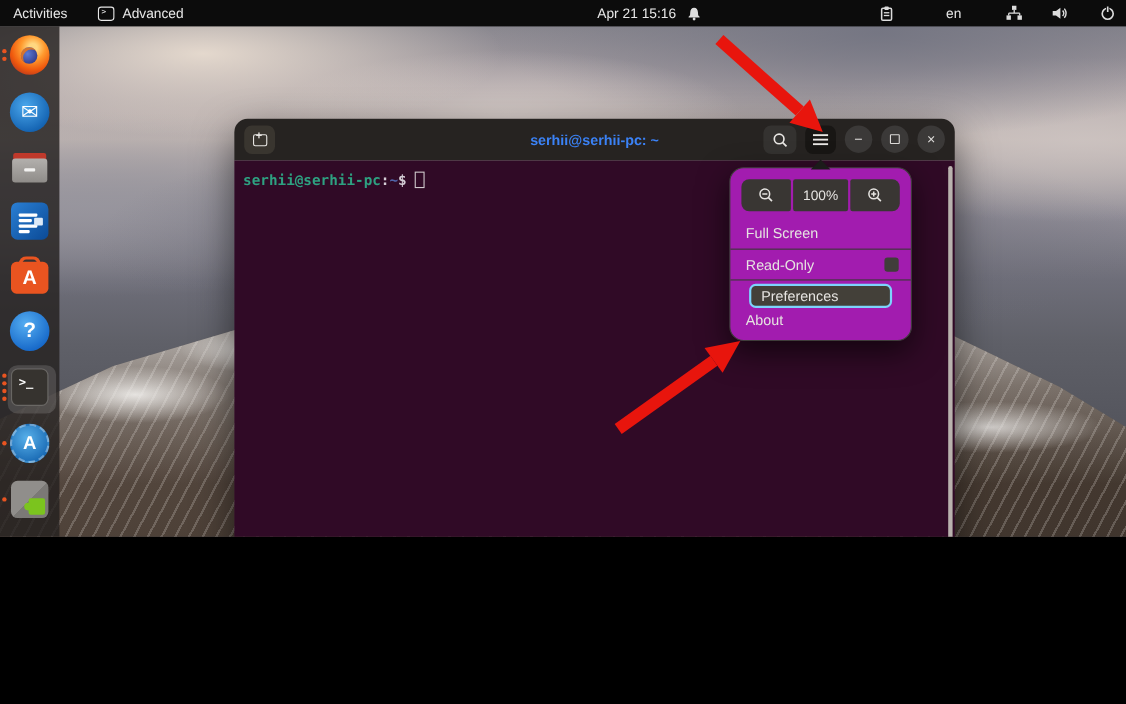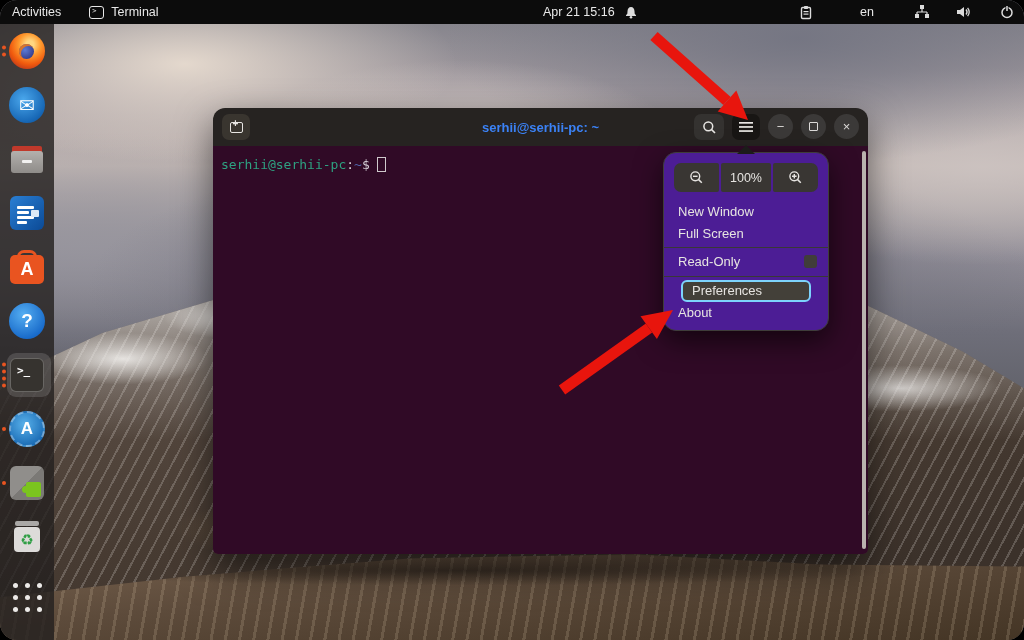--- a/index.html
+++ b/index.html
@@ -1,18 +1,18 @@
 <!DOCTYPE html>
 <html><head>
 <meta charset="utf-8">
 <style>
   * { margin:0; padding:0; box-sizing:border-box; }
   html,body { width:1024px; height:640px; overflow:hidden; }
   body { font-family:"Liberation Sans", sans-serif; background:#000; }
-  .desktop { position:relative; width:1024px; height:640px; overflow:hidden;border-radius:17px; }
+  .desktop { position:relative; width:1024px; height:488px; overflow:hidden; }
 
   
   .sky { position:absolute; inset:0; z-index:0;
     background:
       radial-gradient(38% 22% at 18% 10%, rgba(232,220,208,.95), transparent 70%),
       radial-gradient(30% 18% at 45% 22%, rgba(214,204,200,.85), transparent 70%),
       radial-gradient(46% 26% at 78% 6%, rgba(116,117,130,.95), transparent 75%),
       radial-gradient(40% 22% at 96% 26%, rgba(205,196,194,.8), transparent 70%),
       radial-gradient(62% 30% at 55% 45%, rgba(108,108,120,.8), transparent 75%),
       radial-gradient(50% 24% at 8% 38%, rgba(152,150,158,.85), transparent 72%),
@@ -115,28 +115,28 @@
   .tb-btn { position:absolute; top:6px; height:26px; border-radius:7px; display:flex; align-items:center; justify-content:center; }
   .btn-newtab { left:9px; width:28px; background:#39352f; }
   .newtab-glyph { position:relative; width:13px; height:11px; border:1.5px solid #e8e6e3; border-top-width:1.5px; border-radius:2px; }
   .newtab-glyph::before { content:"+"; position:absolute; left:2px; top:-4px; color:#e8e6e3; font-size:10px; line-height:10px; font-weight:bold; }
   .btn-search { right:144px; width:30px; background:#343230; }
   .btn-menu { right:108px; width:28px; background:#181614; }
   .btn-circle { width:25px; height:25px; border-radius:50%; background:#3b3938; color:#dcdad8; font-size:13px; }
   .btn-min { right:75px; } .btn-max { right:42px; } .btn-close { right:9px; }
   .max-glyph { width:9px; height:9px; border:1.5px solid #dcdad8; border-radius:1px; }
   .term-body { position:relative; height:408px; background:#300a26; border-radius:0 0 5px 5px; padding:9px 8px; }
-  .prompt { font-family:"DejaVu Sans Mono",monospace; font-size:13px; font-weight:normal; letter-spacing:0; }
+  .prompt { font-family:"DejaVu Sans Mono",monospace; font-size:13px; font-weight:bold; letter-spacing:0; }
   .p-user { color:#2ea181; } .p-dim { color:#d4ced6; } .p-path { color:#5064a8; }
   .cursor { display:inline-block; width:9px; height:15px; border:1.2px solid #cfc9cc; margin-left:7px; vertical-align:-3px; }
   .scrollbar { position:absolute; right:2px; top:5px; bottom:5px; width:4px; border-radius:2px; background:#b9b2ae; }
 
   
   .popover { position:absolute; left:663px; top:152px; width:166px; z-index:30;
-    background:#4c1d95; border:1px solid #3f3d3a; border-radius:13px; padding-bottom:7px;
+    background:#a21caf; border:1px solid #3f3d3a; border-radius:13px; padding-bottom:7px;
     box-shadow:0 10px 28px rgba(0,0,0,.6); color:#e6e4e1; font-size:13px; }
   .popover::before { content:""; position:absolute; top:-8px; left:73px;
     border-left:9px solid transparent; border-right:9px solid transparent; border-bottom:9px solid #1c1b1a; }
   .zoom-row { display:flex; gap:2px; margin:10px 10px 9px; }
   .zoom-btn { height:29px; background:#393633; display:flex; align-items:center; justify-content:center; color:#e6e4e1; }
   .zoom-out { width:46px; border-radius:7px 2px 2px 7px; }
   .zoom-level { width:50px; border-radius:2px; font-size:12.5px; }
   .zoom-in { width:46px; border-radius:2px 7px 7px 2px; }
   .menu-item { height:21.5px; display:flex; align-items:center; padding:0 11px 0 14px; }
   .menu-sep { height:1px; background:#3a3836; margin:3px 0; }
@@ -157,21 +157,21 @@
   <div class="mountains">
       <div class="snowcap"></div>
     </div>
   <div class="slope"></div>
 
   <div class="topbar">
     <div class="tb-left">
       <span>Activities</span>
       <span class="tb-app">
         <span class="tb-term-icon">&gt;</span>
-        <span>Terminal</span>
+        <span>Advanced</span>
       </span>
     </div>
     <div class="tb-center">
       <span>Apr 21 15:16</span>
       <svg width="14" height="13" viewBox="0 0 14 13">
         <path d="M7 1 C4.8 1 3.6 2.8 3.5 5.2 L3.3 7.8 2 9.2 V10 H12 V9.2 L10.7 7.8 10.5 5.2 C10.4 2.8 9.2 1 7 1 Z" fill="#dcdcdc"></path>
         <circle cx="7" cy="11.3" r="1.3" fill="#dcdcdc"></circle>
       </svg>
     </div>
     <div class="tb-right">
@@ -334,23 +334,20 @@
       <div class="zoom-btn zoom-in">
         <svg width="15" height="15" viewBox="0 0 15 15">
             <circle cx="6.3" cy="6.3" r="4.4" stroke="#e6e4e1" stroke-width="1.4" fill="none"></circle>
             <line x1="9.6" y1="9.6" x2="12.8" y2="12.8" stroke="#e6e4e1" stroke-width="1.5"></line>
             <line x1="4" y1="6.3" x2="8.6" y2="6.3" stroke="#e6e4e1" stroke-width="1.4"></line>
             <line x1="6.3" y1="4" x2="6.3" y2="8.6" stroke="#e6e4e1" stroke-width="1.4"></line>
           </svg>
       </div>
     </div>
     <div class="menu-item">
-        <span>New Window</span>
-      </div>
-    <div class="menu-item">
         <span>Full Screen</span>
       </div>
     <div class="menu-sep"></div>
     <div class="menu-item">
       <span>Read-Only</span>
       <span class="right checkbox"></span>
     </div>
     <div class="menu-sep"></div>
     <div class="menu-item highlight">
         <span>Preferences</span>

